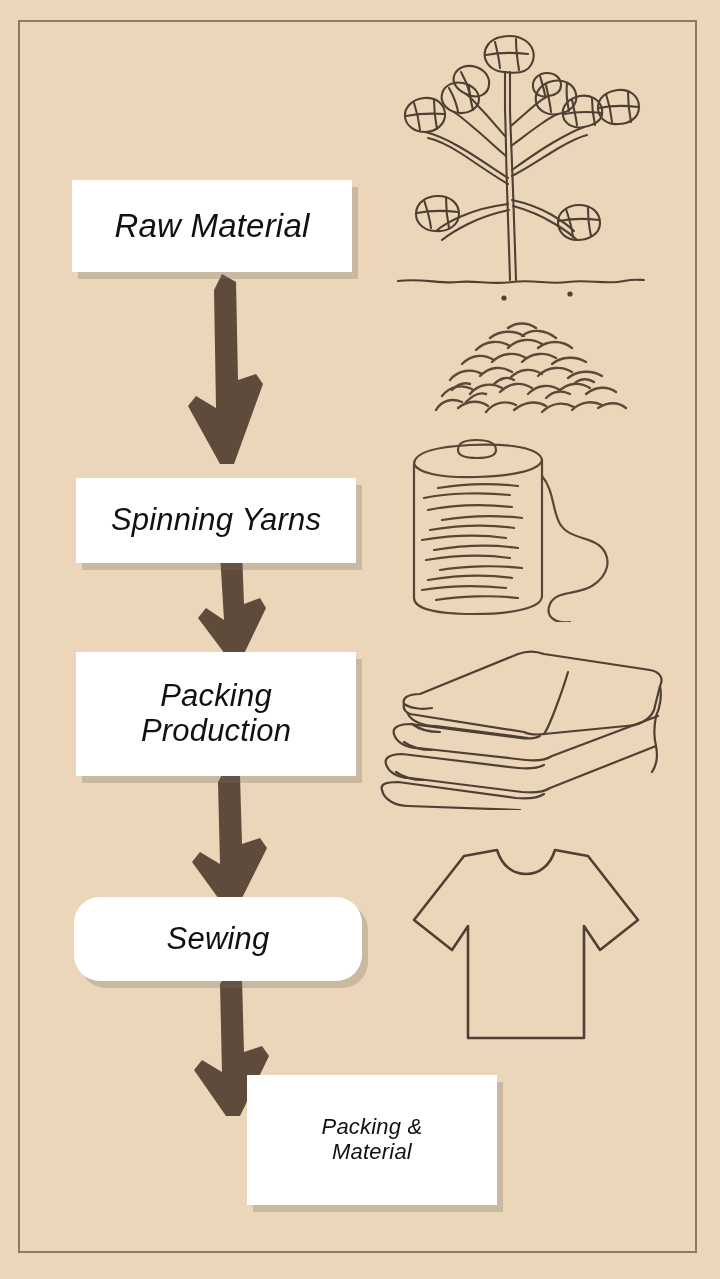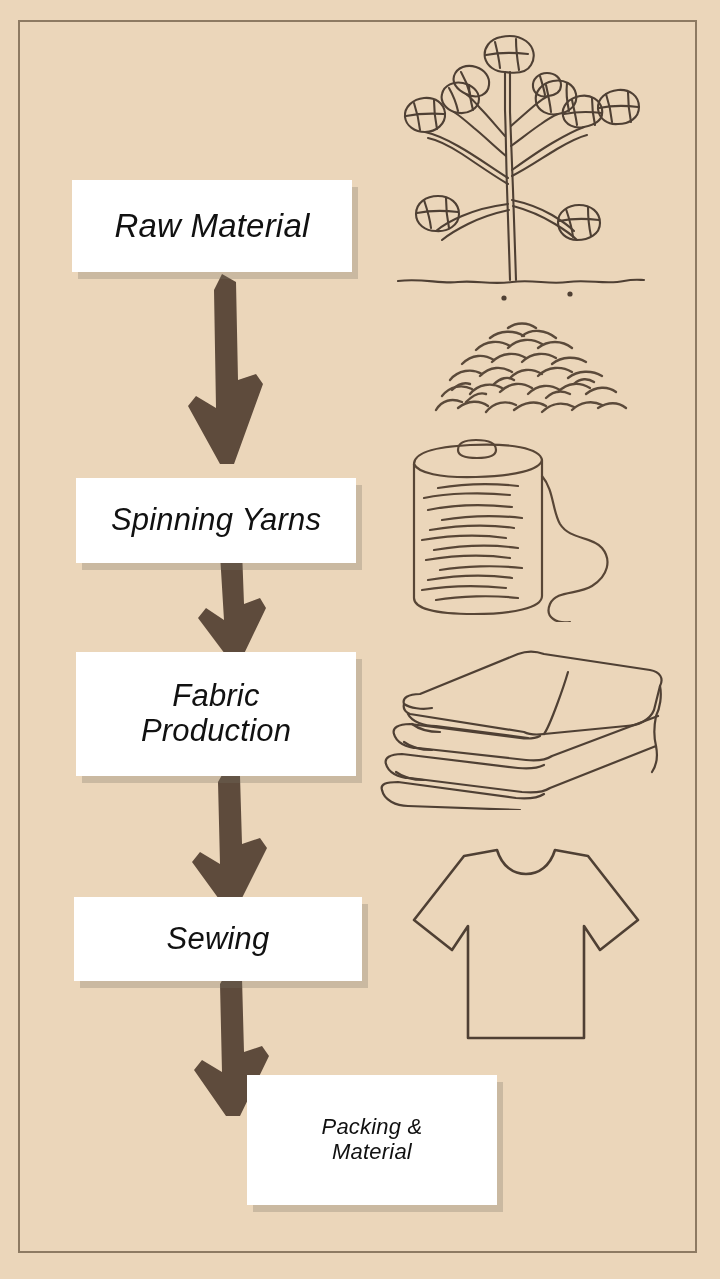--- a/index.html
+++ b/index.html
@@ -44,21 +44,21 @@
     z-index: 4;
     font-style: italic;
   }
   .pbox span {
     display: block;
     line-height: 1.12;
   }
   #box-raw       { left: 72px;  top: 180px;  width: 280px; height: 92px;  font-size: 33px; }
   #box-spinning  { left: 76px;  top: 466px;  width: 280px; height: 85px;  font-size: 31px; margin-top: 12px; }
   #box-fabric    { left: 76px;  top: 652px;  width: 280px; height: 124px; font-size: 31px; }
-  #box-sewing    { left: 74px;  top: 897px;  width: 288px; height: 84px;  font-size: 31px; }
+  #box-sewing    { left: 74px;  top: 897px;  width: 288px; height: 84px;  font-size: 31px; border-radius: 26px; }
   #box-packing   { left: 247px; top: 1075px; width: 250px; height: 130px; font-size: 22px; }
 
   
   .arrow {
     position: absolute;
     z-index: 3;
   }
   #arrow-1 { left: 168px; top: 268px; width: 110px; height: 200px; }
   #arrow-2 { left: 184px; top: 540px; width: 96px;  height: 122px; }
   #arrow-3 { left: 176px; top: 766px; width: 108px; height: 144px; }
@@ -306,21 +306,21 @@
   <div class="pbox" id="box-raw">
     <span>Raw Material</span>
   </div>
 
   <div class="pbox" id="box-spinning">
     <span>Spinning Yarns</span>
   </div>
 
   <div class="pbox" id="box-fabric">
     <div>
-      <span>Fabric</span>
+      <span>Packing</span>
       <span>Production</span>
     </div>
   </div>
 
   <div class="pbox" id="box-sewing">
     <span>Sewing</span>
   </div>
 
   <div class="pbox" id="box-packing">
     <div>

